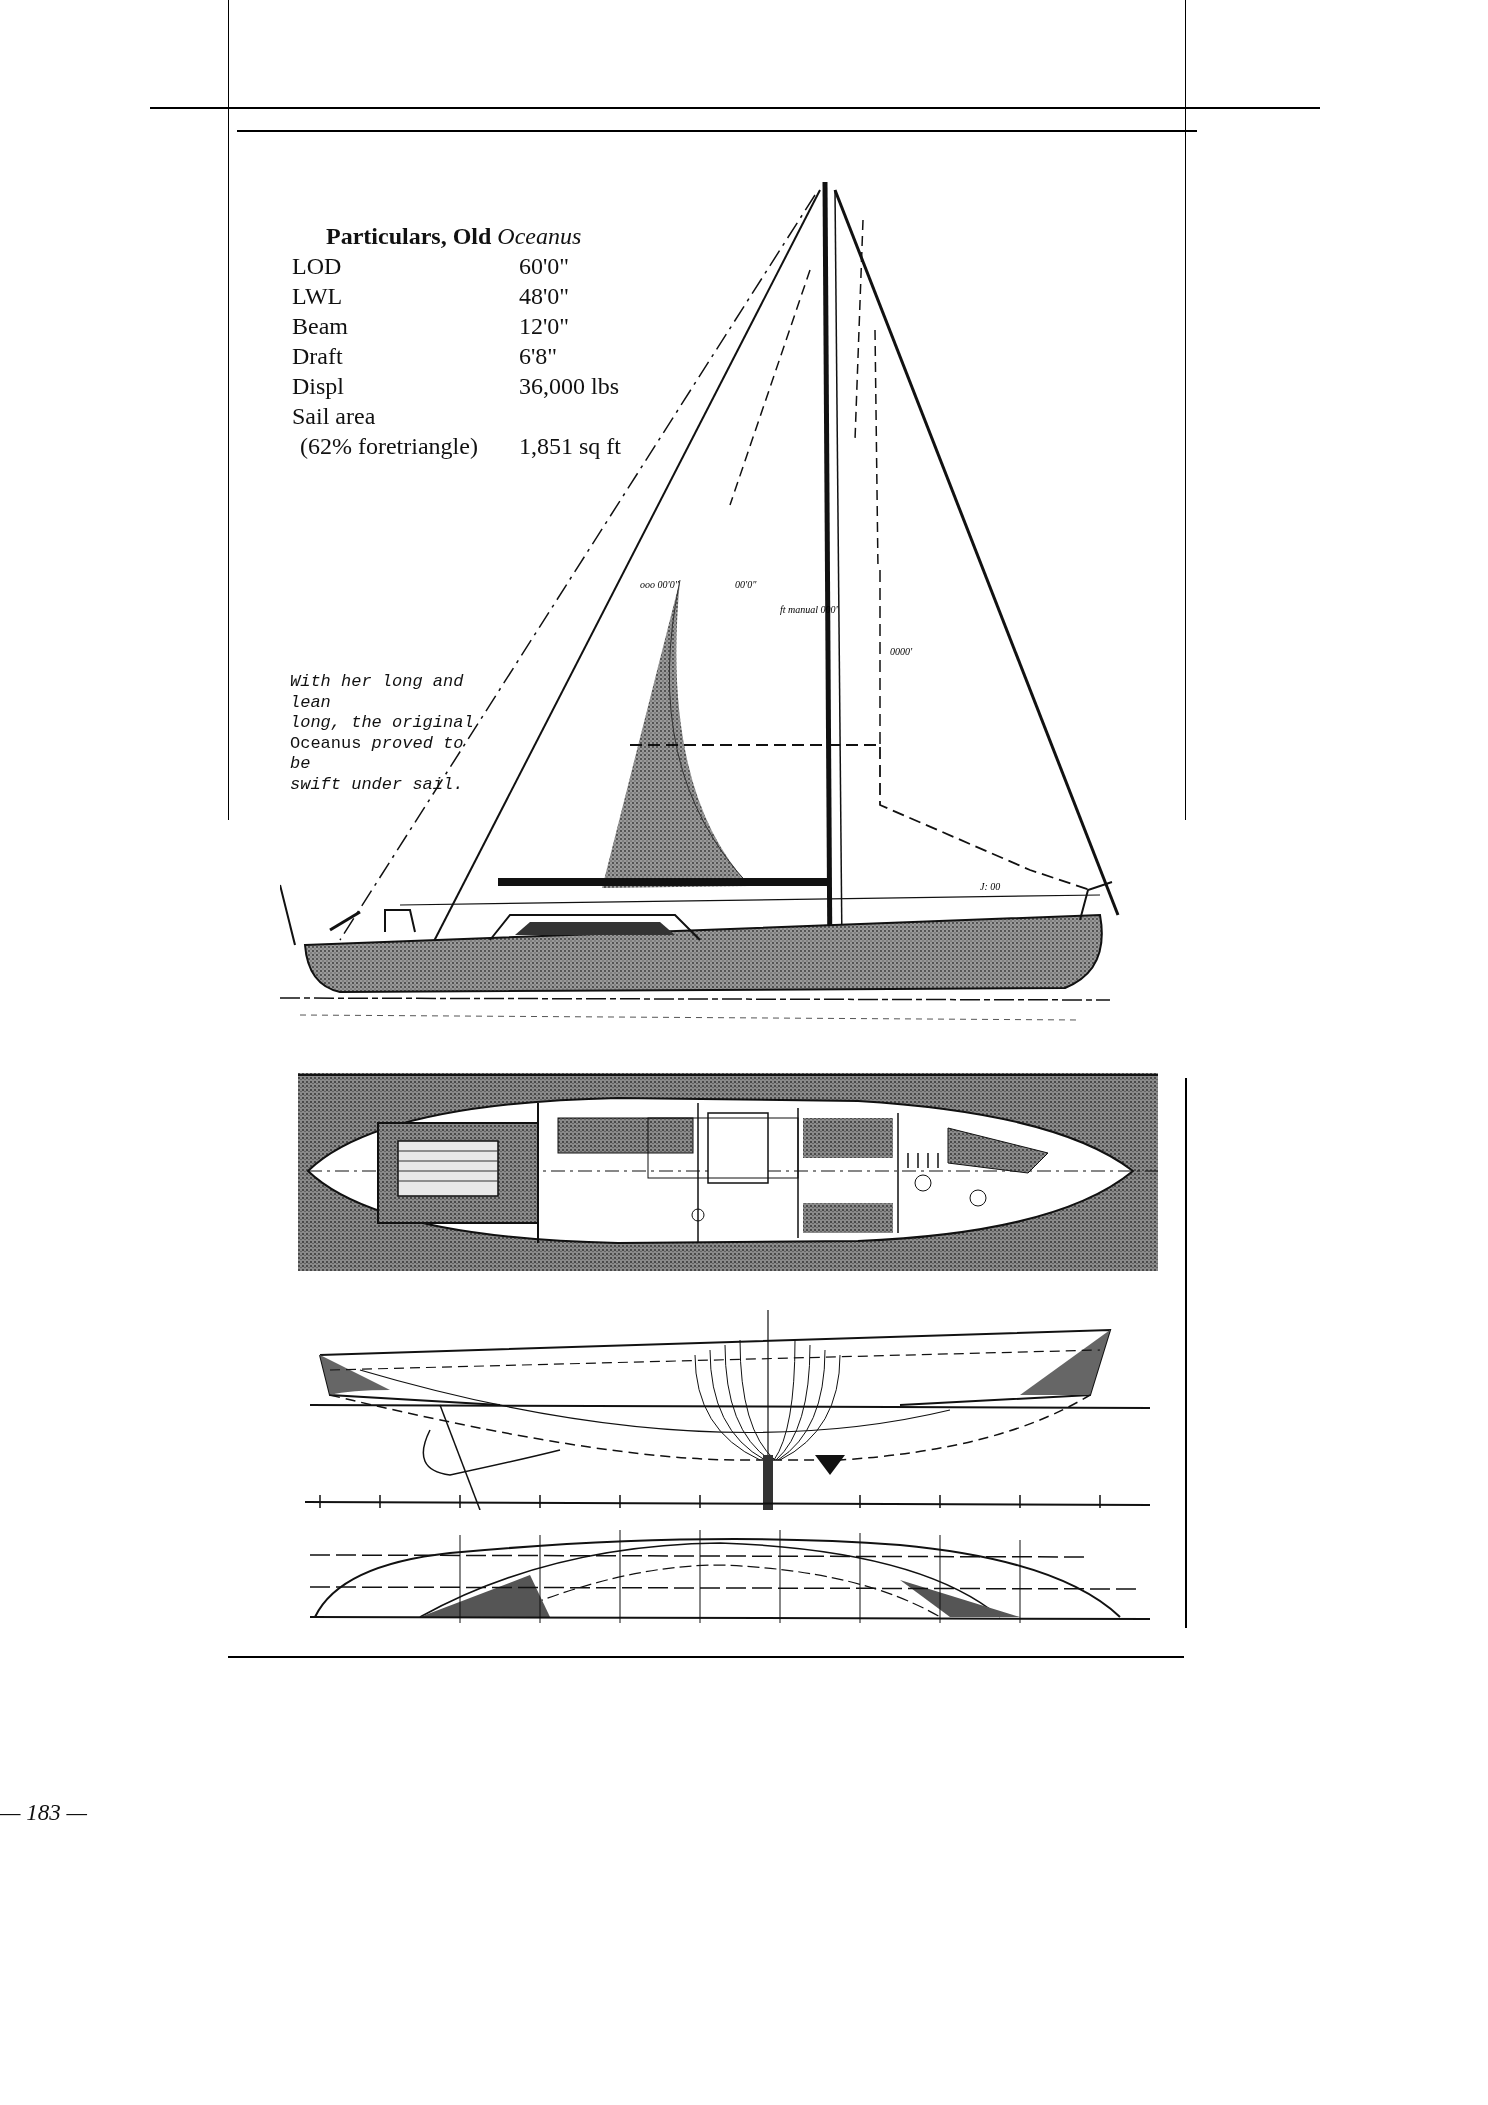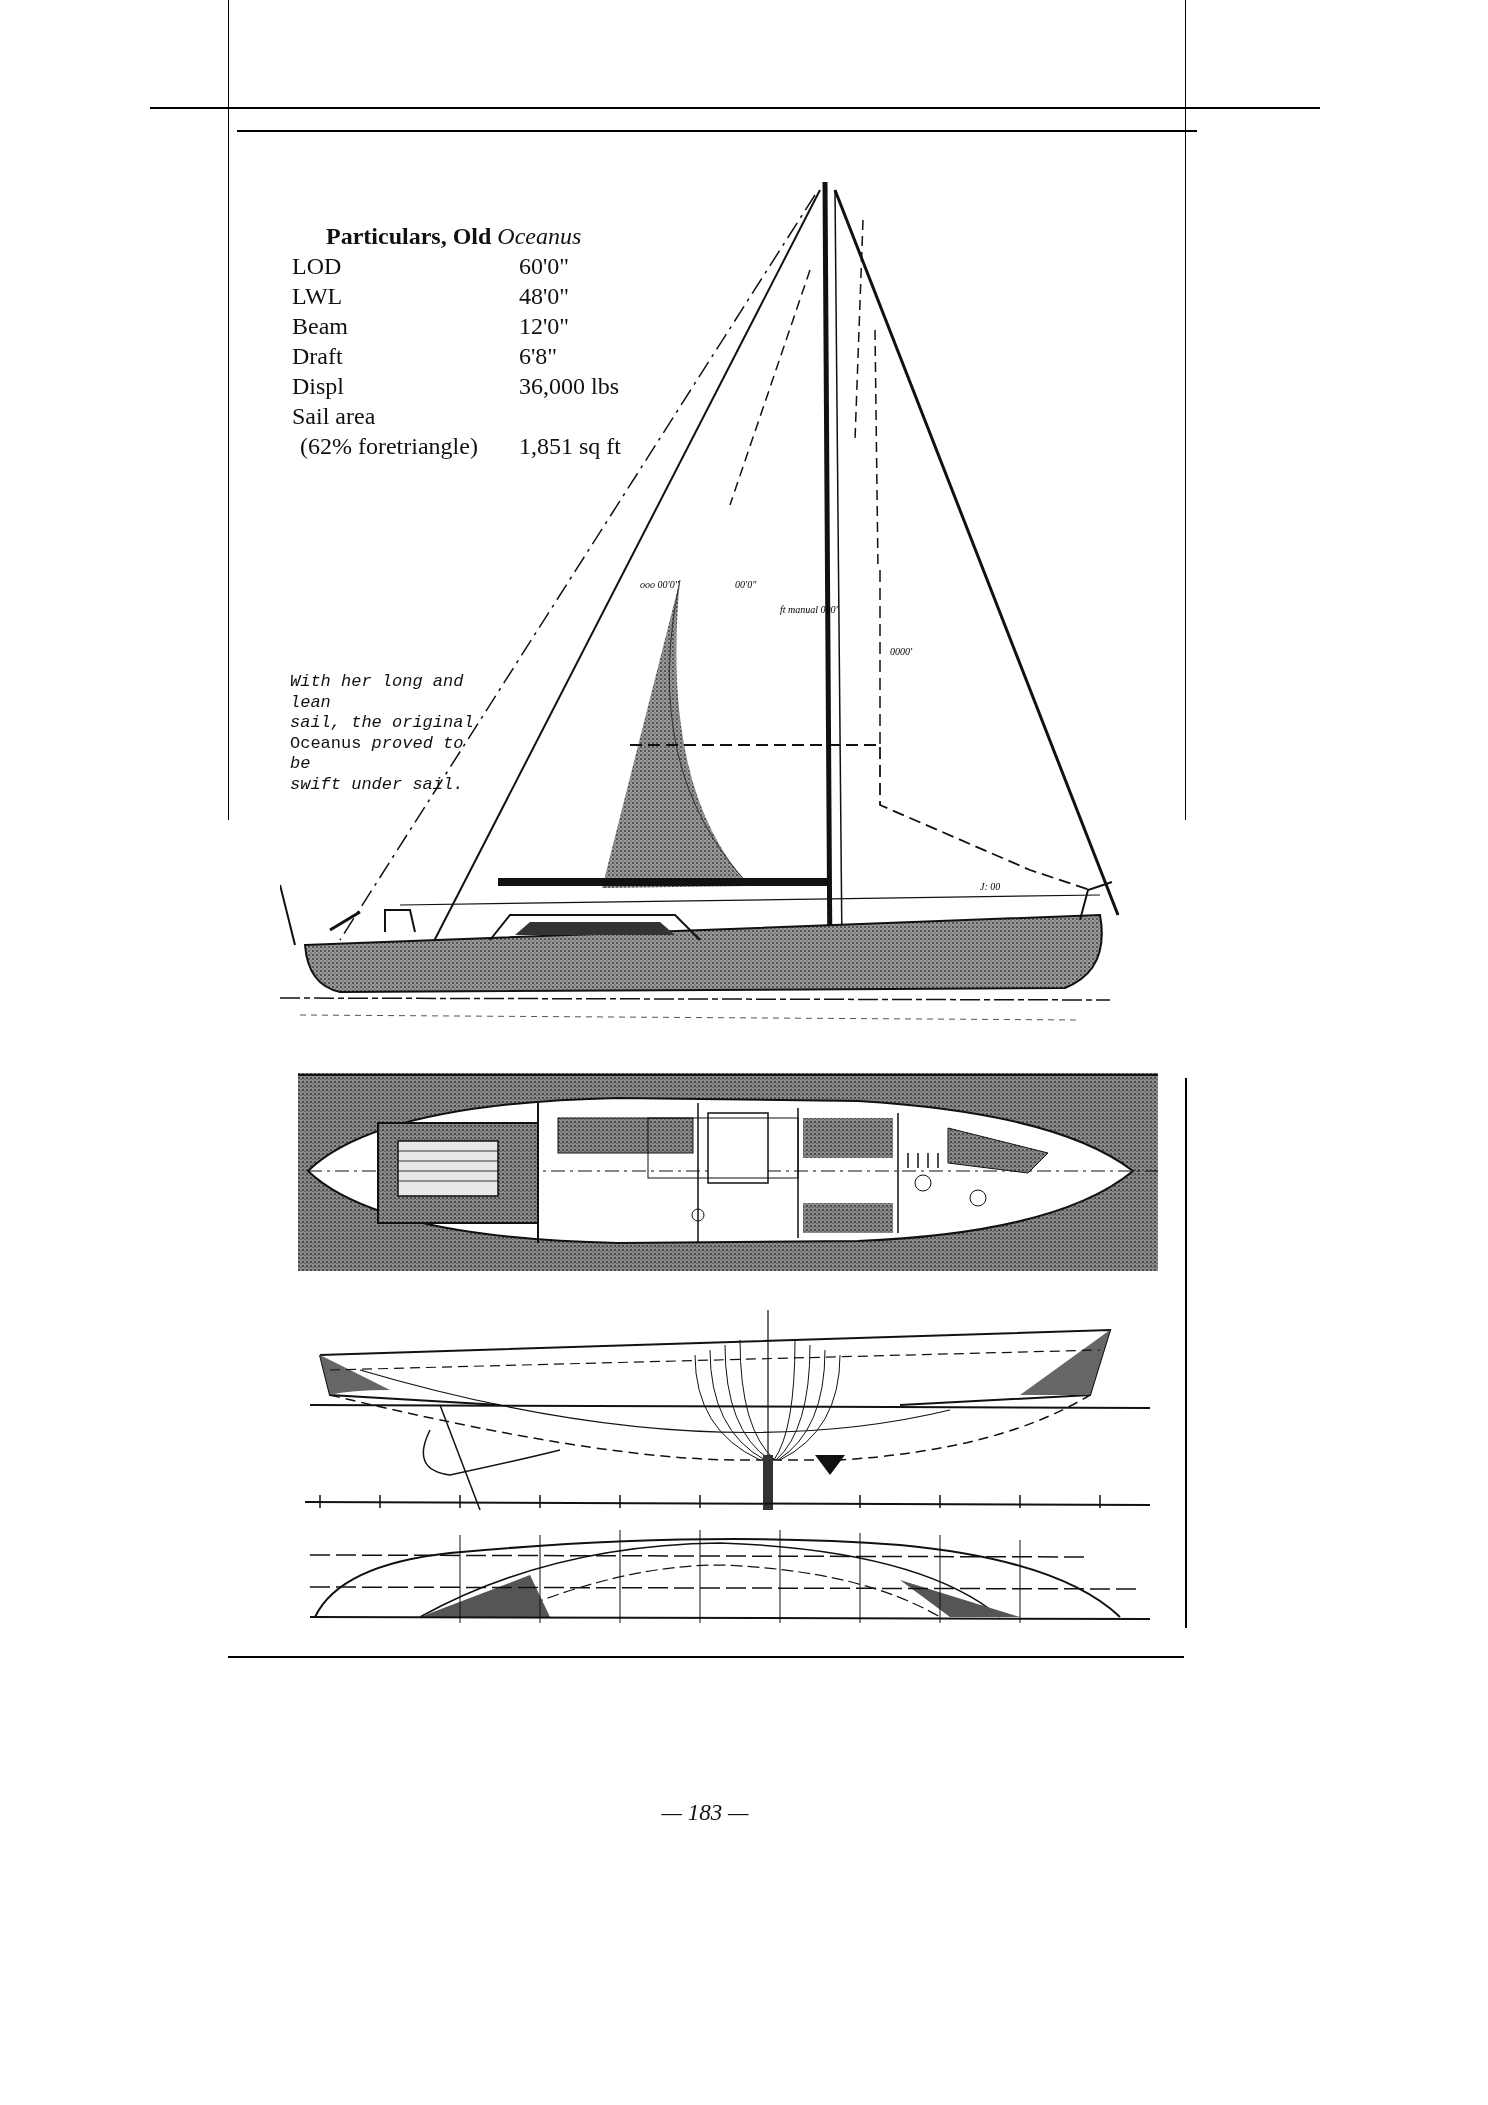--- a/index.html
+++ b/index.html
@@ -6,21 +6,21 @@
     body { width: 1488px; height: 2105px; position: relative; overflow: hidden; font-family: "Liberation Serif", serif; color: #111; }
     .rule { position: absolute; background: #000; }
     .particulars { position: absolute; left: 292px; top: 180px; font-size: 24px; line-height: 30px; }
     .particulars .title { font-weight: bold; padding-left: 34px; margin-top: 41px; }
     .particulars .title i { font-weight: normal; }
     .prow { display: flex; align-items: center; }
     .prow .k { width: 227px; }
     .prow.indent .k { padding-left: 8px; width: 219px; }
     .caption { position: absolute; left: 290px; top: 672px; width: 200px; font-size: 17px; line-height: 20.5px; font-style: italic; font-family: Liberation Mono, monospace; }
     .caption .up { font-style: normal; }
-    .folio { position: absolute; left: 0; width: 1410px; top: 1800px; text-align: center; font-size: 23px; font-style: italic; }
+    .folio { position: absolute; left: 0; width: 1410px; top: 1800px; text-align: left; font-size: 23px; font-style: italic; }
     svg { position: absolute; }
   </style>
 </head>
 <body>
 
 <div class="rule" style="left:228px; top:0; width:1px; height:820px;"></div>
 <div class="rule" style="left:1185px; top:0; width:1px; height:820px;"></div>
 <div class="rule" style="left:1185px; top:1078px; width:2px; height:550px;"></div>
 <div class="rule" style="left:150px; top:107px; width:1170px; height:2px;"></div>
 <div class="rule" style="left:237px; top:130px; width:960px; height:2px;"></div>
@@ -53,21 +53,21 @@
       <span></span>
     </div>
   <div class="prow indent">
       <span class="k">(62% foretriangle)</span>
       <span>1,851 sq ft</span>
     </div>
 </div>
 
 <div class="caption">
   <div>With her long and lean</div>
-  <div>sail, the original</div>
+  <div>long, the original</div>
   <div><span class="up">Oceanus</span><span> proved to be</span></div>
   <div>swift under sail.</div>
 </div>
 
 <svg style="left:280px; top:170px;" width="860" height="870" viewBox="0 0 860 870">
   <defs>
     <pattern id="stip" width="4" height="4" patternUnits="userSpaceOnUse">
       <rect width="4" height="4" fill="#9a9a9a"></rect>
       <circle cx="1" cy="1" r="0.9" fill="#333"></circle>
       <circle cx="3" cy="3" r="0.7" fill="#555"></circle>

